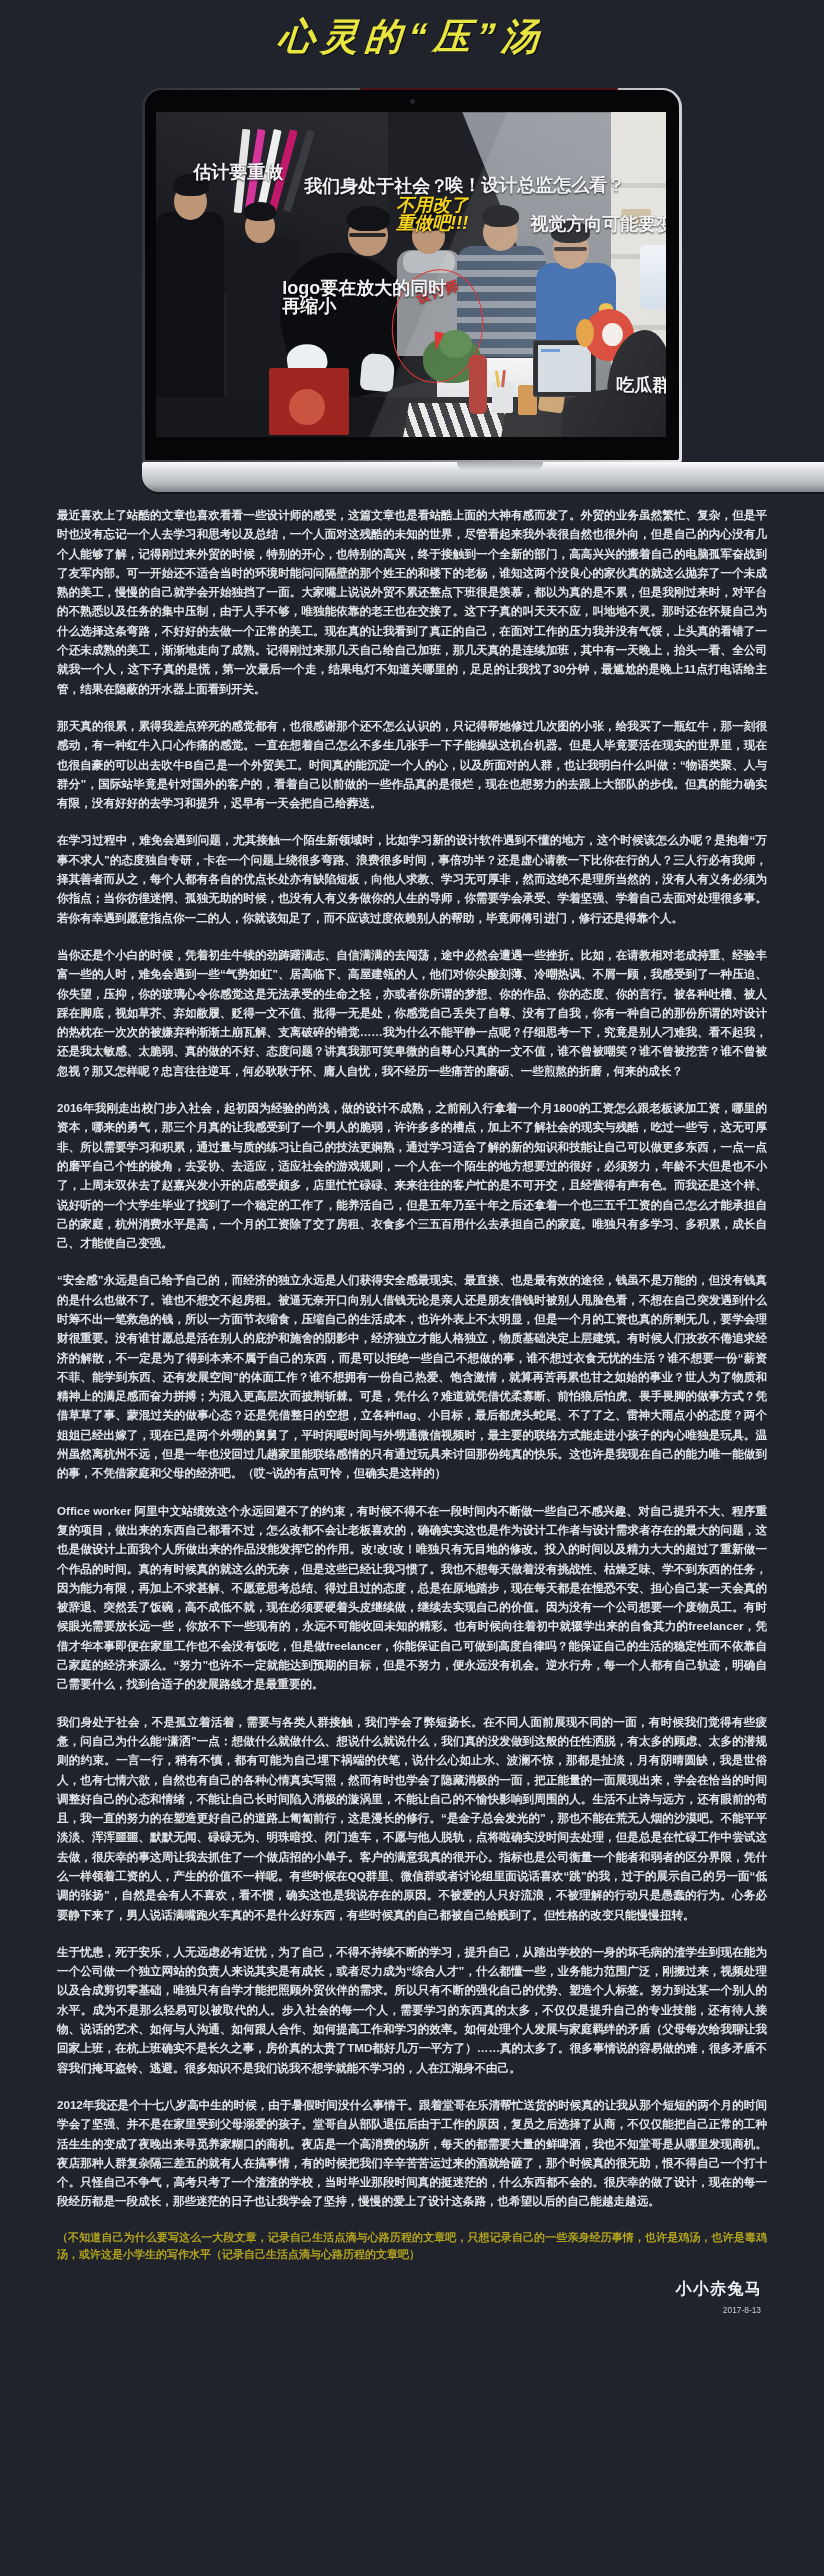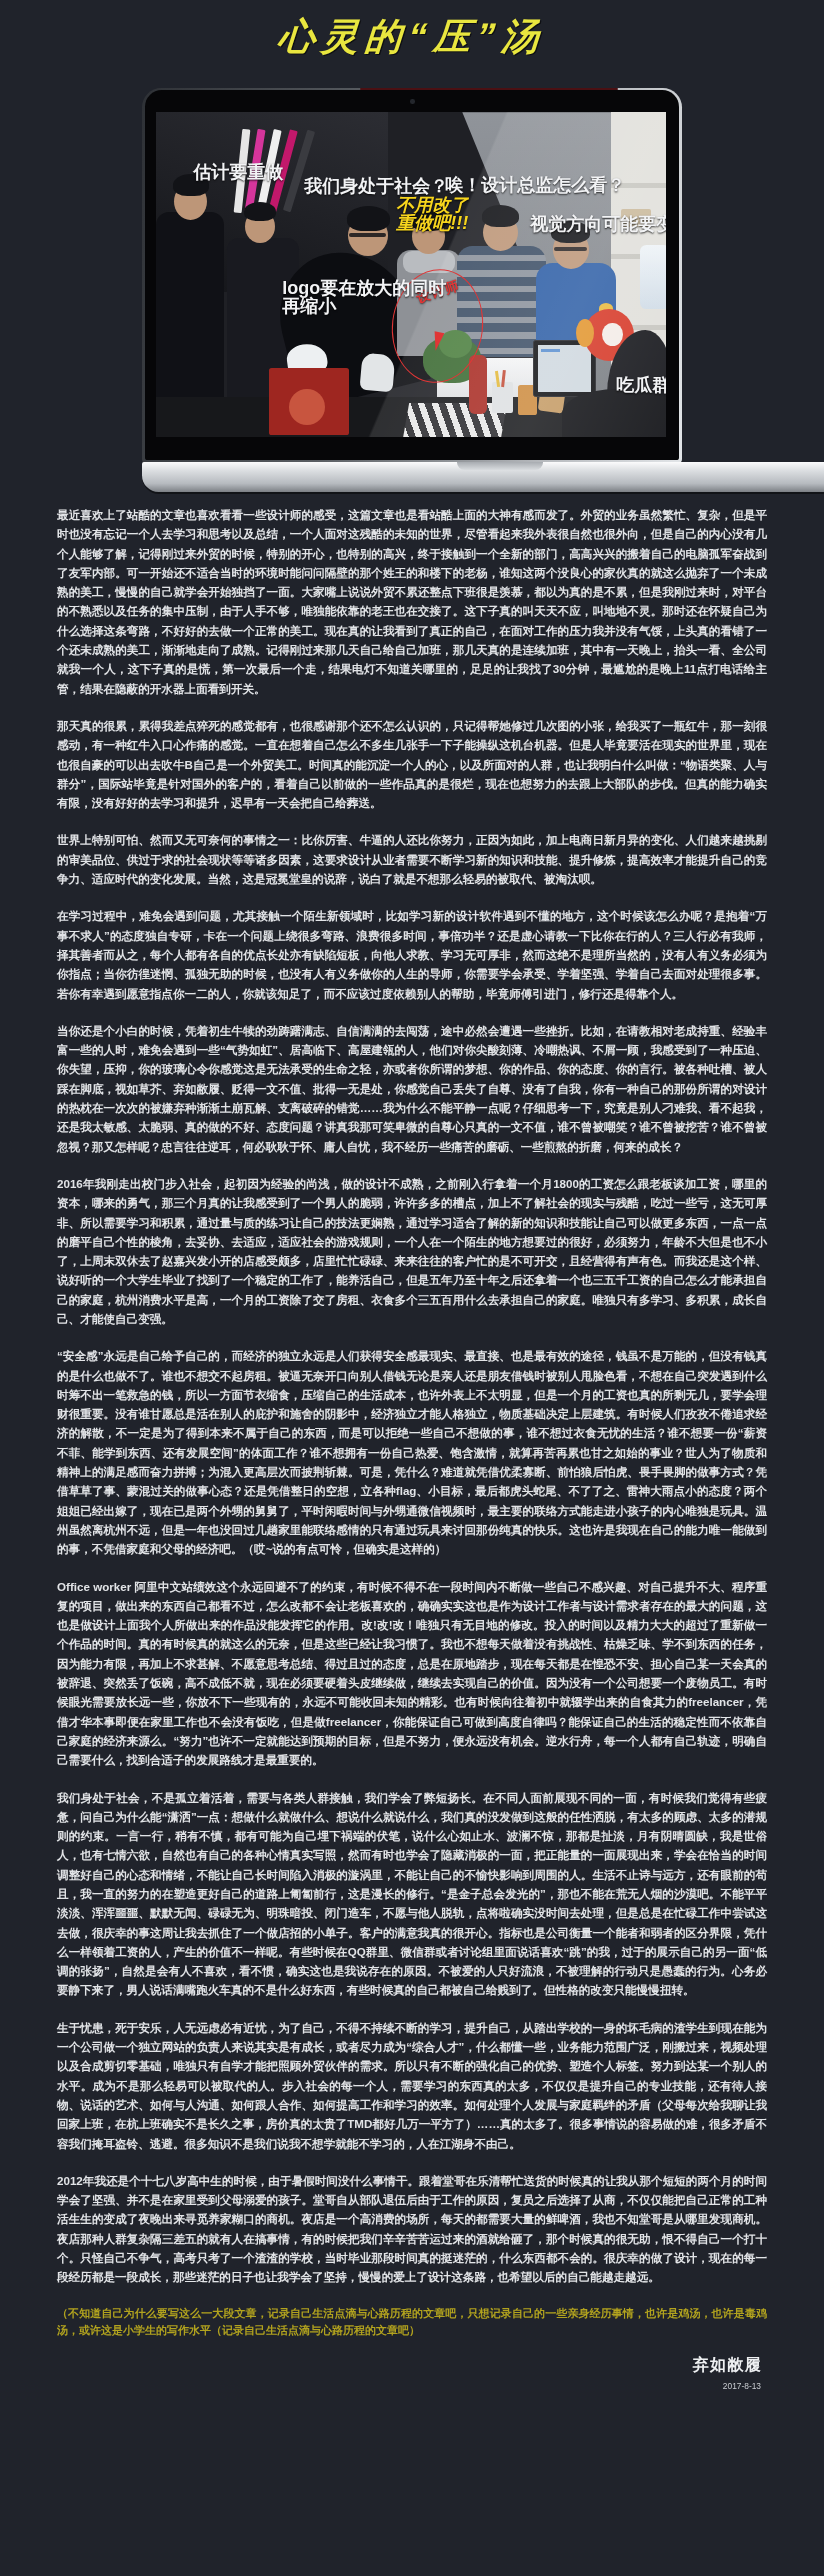--- a/index.html
+++ b/index.html
@@ -239,28 +239,27 @@
     </div>
   </div>
   <div class="base">
     <div class="base-notch"></div>
   </div>
 </div>
 
 <div class="article">
   <p>最近喜欢上了站酷的文章也喜欢看看一些设计师的感受，这篇文章也是看站酷上面的大神有感而发了。外贸的业务虽然繁忙、复杂，但是平时也没有忘记一个人去学习和思考以及总结，一个人面对这残酷的未知的世界，尽管看起来我外表很自然也很外向，但是自己的内心没有几个人能够了解，记得刚过来外贸的时候，特别的开心，也特别的高兴，终于接触到一个全新的部门，高高兴兴的搬着自己的电脑孤军奋战到了友军内部。可一开始还不适合当时的环境时能问问隔壁的那个姓王的和楼下的老杨，谁知这两个没良心的家伙真的就这么抛弃了一个未成熟的美工，慢慢的自己就学会开始独挡了一面。大家嘴上说说外贸不累还整点下班很是羡慕，都以为真的是不累，但是我刚过来时，对平台的不熟悉以及任务的集中压制，由于人手不够，唯独能依靠的老王也在交接了。这下子真的叫天天不应，叫地地不灵。那时还在怀疑自己为什么选择这条弯路，不好好的去做一个正常的美工。现在真的让我看到了真正的自己，在面对工作的压力我并没有气馁，上头真的看错了一个还未成熟的美工，渐渐地走向了成熟。记得刚过来那几天自己给自己加班，那几天真的是连续加班，其中有一天晚上，抬头一看、全公司就我一个人，这下子真的是慌，第一次最后一个走，结果电灯不知道关哪里的，足足的让我找了30分钟，最尴尬的是晚上11点打电话给主管，结果在隐蔽的开水器上面看到开关。</p>
   <p>那天真的很累，累得我差点猝死的感觉都有，也很感谢那个还不怎么认识的，只记得帮她修过几次图的小张，给我买了一瓶红牛，那一刻很感动，有一种红牛入口心作痛的感觉。一直在想着自己怎么不多生几张手一下子能操纵这机台机器。但是人毕竟要活在现实的世界里，现在也很自豪的可以出去吹牛B自己是一个外贸美工。时间真的能沉淀一个人的心，以及所面对的人群，也让我明白什么叫做：“物语类聚、人与群分”，国际站毕竟是针对国外的客户的，看着自己以前做的一些作品真的是很烂，现在也想努力的去跟上大部队的步伐。但真的能力确实有限，没有好好的去学习和提升，迟早有一天会把自己给葬送。</p>
-  <p>世界上特别可怕、然而又无可奈何的事情之一：比你厉害、牛逼的人还比你努力，正因为如此，加上电商日新月异的变化、人们越来越挑剔的审美品位、供过于求的社会现状等等诸多因素，这要求设计从业者需要不断学习新的知识和技能、提升修炼，提高效率才能提升自己的竞争力、适应时代的变化发展。当然，这是冠冕堂皇的说辞，说白了就是不想那么轻易的被取代、被淘汰呗。</p>
   <p>在学习过程中，难免会遇到问题，尤其接触一个陌生新领域时，比如学习新的设计软件遇到不懂的地方，这个时候该怎么办呢？是抱着“万事不求人”的态度独自专研，卡在一个问题上绕很多弯路、浪费很多时间，事倍功半？还是虚心请教一下比你在行的人？三人行必有我师，择其善者而从之，每个人都有各自的优点长处亦有缺陷短板，向他人求教、学习无可厚非，然而这绝不是理所当然的，没有人有义务必须为你指点；当你彷徨迷惘、孤独无助的时候，也没有人有义务做你的人生的导师，你需要学会承受、学着坚强、学着自己去面对处理很多事。若你有幸遇到愿意指点你一二的人，你就该知足了，而不应该过度依赖别人的帮助，毕竟师傅引进门，修行还是得靠个人。</p>
   <p>当你还是个小白的时候，凭着初生牛犊的劲踌躇满志、自信满满的去闯荡，途中必然会遭遇一些挫折。比如，在请教相对老成持重、经验丰富一些的人时，难免会遇到一些“气势如虹”、居高临下、高屋建瓴的人，他们对你尖酸刻薄、冷嘲热讽、不屑一顾，我感受到了一种压迫、你失望，压抑，你的玻璃心令你感觉这是无法承受的生命之轻，亦或者你所谓的梦想、你的作品、你的态度、你的言行。被各种吐槽、被人踩在脚底，视如草芥、弃如敝履、贬得一文不值、批得一无是处，你感觉自己丢失了自尊、没有了自我，你有一种自己的那份所谓的对设计的热枕在一次次的被嫌弃种渐渐土崩瓦解、支离破碎的错觉……我为什么不能平静一点呢？仔细思考一下，究竟是别人刁难我、看不起我，还是我太敏感、太脆弱、真的做的不好、态度问题？讲真我那可笑卑微的自尊心只真的一文不值，谁不曾被嘲笑？谁不曾被挖苦？谁不曾被忽视？那又怎样呢？忠言往往逆耳，何必耿耿于怀、庸人自忧，我不经历一些痛苦的磨砺、一些煎熬的折磨，何来的成长？</p>
   <p>2016年我刚走出校门步入社会，起初因为经验的尚浅，做的设计不成熟，之前刚入行拿着一个月1800的工资怎么跟老板谈加工资，哪里的资本，哪来的勇气，那三个月真的让我感受到了一个男人的脆弱，许许多多的槽点，加上不了解社会的现实与残酷，吃过一些亏，这无可厚非、所以需要学习和积累，通过量与质的练习让自己的技法更娴熟，通过学习适合了解的新的知识和技能让自己可以做更多东西，一点一点的磨平自己个性的棱角，去妥协、去适应，适应社会的游戏规则，一个人在一个陌生的地方想要过的很好，必须努力，年龄不大但是也不小了，上周末双休去了赵嘉兴发小开的店感受颇多，店里忙忙碌碌、来来往往的客户忙的是不可开交，且经营得有声有色。而我还是这个样、说好听的一个大学生毕业了找到了一个稳定的工作了，能养活自己，但是五年乃至十年之后还拿着一个也三五千工资的自己怎么才能承担自己的家庭，杭州消费水平是高，一个月的工资除了交了房租、衣食多个三五百用什么去承担自己的家庭。唯独只有多学习、多积累，成长自己、才能使自己变强。</p>
   <p>“安全感”永远是自己给予自己的，而经济的独立永远是人们获得安全感最现实、最直接、也是最有效的途径，钱虽不是万能的，但没有钱真的是什么也做不了。谁也不想交不起房租。被逼无奈开口向别人借钱无论是亲人还是朋友借钱时被别人甩脸色看，不想在自己突发遇到什么时筹不出一笔救急的钱，所以一方面节衣缩食，压缩自己的生活成本，也许外表上不太明显，但是一个月的工资也真的所剩无几，要学会理财很重要。没有谁甘愿总是活在别人的庇护和施舍的阴影中，经济独立才能人格独立，物质基础决定上层建筑。有时候人们孜孜不倦追求经济的解散，不一定是为了得到本来不属于自己的东西，而是可以拒绝一些自己不想做的事，谁不想过衣食无忧的生活？谁不想要一份“薪资不菲、能学到东西、还有发展空间”的体面工作？谁不想拥有一份自己热爱、饱含激情，就算再苦再累也甘之如始的事业？世人为了物质和精神上的满足感而奋力拼搏；为混入更高层次而披荆斩棘。可是，凭什么？难道就凭借优柔寡断、前怕狼后怕虎、畏手畏脚的做事方式？凭借草草了事、蒙混过关的做事心态？还是凭借整日的空想，立各种flag、小目标，最后都虎头蛇尾、不了了之、雷神大雨点小的态度？两个姐姐已经出嫁了，现在已是两个外甥的舅舅了，平时闲暇时间与外甥通微信视频时，最主要的联络方式能走进小孩子的内心唯独是玩具。温州虽然离杭州不远，但是一年也没回过几趟家里能联络感情的只有通过玩具来讨回那份纯真的快乐。这也许是我现在自己的能力唯一能做到的事，不凭借家庭和父母的经济吧。（哎~说的有点可怜，但确实是这样的）</p>
   <p>Office worker 阿里中文站绩效这个永远回避不了的约束，有时候不得不在一段时间内不断做一些自己不感兴趣、对自己提升不大、程序重复的项目，做出来的东西自己都看不过，怎么改都不会让老板喜欢的，确确实实这也是作为设计工作者与设计需求者存在的最大的问题，这也是做设计上面我个人所做出来的作品没能发挥它的作用。改!改!改！唯独只有无目地的修改。投入的时间以及精力大大的超过了重新做一个作品的时间。真的有时候真的就这么的无奈，但是这些已经让我习惯了。我也不想每天做着没有挑战性、枯燥乏味、学不到东西的任务，因为能力有限，再加上不求甚解、不愿意思考总结、得过且过的态度，总是在原地踏步，现在每天都是在惶恐不安、担心自己某一天会真的被辞退、突然丢了饭碗，高不成低不就，现在必须要硬着头皮继续做，继续去实现自己的价值。因为没有一个公司想要一个废物员工。有时候眼光需要放长远一些，你放不下一些现有的，永远不可能收回未知的精彩。也有时候向往着初中就辍学出来的自食其力的freelancer，凭借才华本事即便在家里工作也不会没有饭吃，但是做freelancer，你能保证自己可做到高度自律吗？能保证自己的生活的稳定性而不依靠自己家庭的经济来源么。“努力”也许不一定就能达到预期的目标，但是不努力，便永远没有机会。逆水行舟，每一个人都有自己轨迹，明确自己需要什么，找到合适子的发展路线才是最重要的。</p>
   <p>我们身处于社会，不是孤立着活着，需要与各类人群接触，我们学会了弊短扬长。在不同人面前展现不同的一面，有时候我们觉得有些疲惫，问自己为什么能“潇洒”一点：想做什么就做什么、想说什么就说什么，我们真的没发做到这般的任性洒脱，有太多的顾虑、太多的潜规则的约束。一言一行，稍有不慎，都有可能为自己埋下祸端的伏笔，说什么心如止水、波澜不惊，那都是扯淡，月有阴晴圆缺，我是世俗人，也有七情六欲，自然也有自己的各种心情真实写照，然而有时也学会了隐藏消极的一面，把正能量的一面展现出来，学会在恰当的时间调整好自己的心态和情绪，不能让自己长时间陷入消极的漩涡里，不能让自己的不愉快影响到周围的人。生活不止诗与远方，还有眼前的苟且，我一直的努力的在塑造更好自己的道路上匍匐前行，这是漫长的修行。“是金子总会发光的”，那也不能在荒无人烟的沙漠吧。不能平平淡淡、浑浑噩噩、默默无闻、碌碌无为、明珠暗投、闭门造车，不愿与他人脱轨，点将啦确实没时间去处理，但是总是在忙碌工作中尝试这去做，很庆幸的事这周让我去抓住了一个做店招的小单子。客户的满意我真的很开心。指标也是公司衡量一个能者和弱者的区分界限，凭什么一样领着工资的人，产生的价值不一样呢。有些时候在QQ群里、微信群或者讨论组里面说话喜欢“跳”的我，过于的展示自己的另一面“低调的张扬”，自然是会有人不喜欢，看不惯，确实这也是我说存在的原因。不被爱的人只好流浪，不被理解的行动只是愚蠢的行为。心务必要静下来了，男人说话满嘴跑火车真的不是什么好东西，有些时候真的自己都被自己给贱到了。但性格的改变只能慢慢扭转。</p>
   <p>生于忧患，死于安乐，人无远虑必有近忧，为了自己，不得不持续不断的学习，提升自己，从踏出学校的一身的坏毛病的渣学生到现在能为一个公司做一个独立网站的负责人来说其实是有成长，或者尽力成为“综合人才”，什么都懂一些，业务能力范围广泛，刚搬过来，视频处理以及合成剪切零基础，唯独只有自学才能把照顾外贸伙伴的需求。所以只有不断的强化自己的优势、塑造个人标签。努力到达某一个别人的水平。成为不是那么轻易可以被取代的人。步入社会的每一个人，需要学习的东西真的太多，不仅仅是提升自己的专业技能，还有待人接物、说话的艺术、如何与人沟通、如何跟人合作、如何提高工作和学习的效率。如何处理个人发展与家庭羁绊的矛盾（父母每次给我聊让我回家上班，在杭上班确实不是长久之事，房价真的太贵了TMD都好几万一平方了）……真的太多了。很多事情说的容易做的难，很多矛盾不容我们掩耳盗铃、逃避。很多知识不是我们说我不想学就能不学习的，人在江湖身不由己。</p>
   <p>2012年我还是个十七八岁高中生的时候，由于暑假时间没什么事情干。跟着堂哥在乐清帮忙送货的时候真的让我从那个短短的两个月的时间学会了坚强、并不是在家里受到父母溺爱的孩子。堂哥自从部队退伍后由于工作的原因，复员之后选择了从商，不仅仅能把自己正常的工种活生生的变成了夜晚出来寻觅养家糊口的商机。夜店是一个高消费的场所，每天的都需要大量的鲜啤酒，我也不知堂哥是从哪里发现商机。夜店那种人群复杂隔三差五的就有人在搞事情，有的时候把我们辛辛苦苦运过来的酒就给砸了，那个时候真的很无助，恨不得自己一个打十个。只怪自己不争气，高考只考了一个渣渣的学校，当时毕业那段时间真的挺迷茫的，什么东西都不会的。很庆幸的做了设计，现在的每一段经历都是一段成长，那些迷茫的日子也让我学会了坚持，慢慢的爱上了设计这条路，也希望以后的自己能越走越远。</p>
 </div>
 
 <div class="note">（不知道自己为什么要写这么一大段文章，记录自己生活点滴与心路历程的文章吧，只想记录自己的一些亲身经历事情，也许是鸡汤，也许是毒鸡汤，或许这是小学生的写作水平（记录自己生活点滴与心路历程的文章吧）</div>
 
-<div class="sig-name">弃如敝履</div>
+<div class="sig-name">小小赤兔马</div>
 <div class="sig-date">2017-8-13</div>
 
 
 </body></html>

